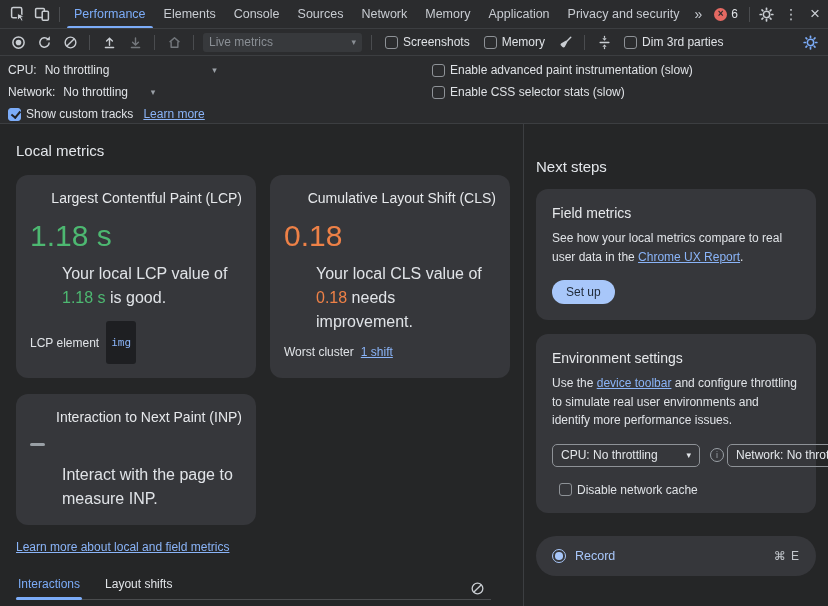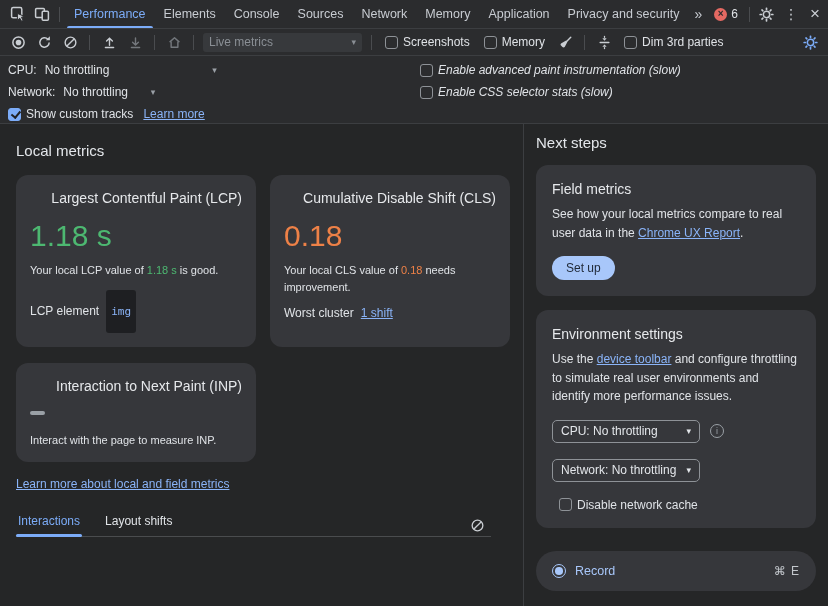--- a/index.html
+++ b/index.html
@@ -45,35 +45,35 @@
   .cblabel{font-size:12px;color:#dfe2e6;}
   .spacer{flex:1;}
 
   
   .settings{height:64px;background:#2b2c2e;border-bottom:1px solid #3c3e41;position:relative;
             padding:3px 8px 0 8px;box-sizing:content-box;flex:0 0 auto;}
   .srow{height:22px;display:flex;align-items:center;font-size:12px;color:#dfe2e6;}
   .slabel{margin-right:8px;}
   .bare-select{display:flex;align-items:center;justify-content:space-between;cursor:pointer;}
   .bare-select .tri{font-size:9px;color:#9aa0a6;}
-  .settings-right{position:absolute;left:420px;top:3px;font-style:italic;}
+  .settings-right{position:absolute;left:432px;top:3px;}
   .link{color:#8ab4f8;text-decoration:underline;cursor:pointer;}
 
   
   .content{flex:1;display:flex;min-height:0;background:#252627;}
   .left-pane{flex:1;border-right:1px solid #3c3e41;padding:16px;min-width:0;}
   .right-pane{width:304px;box-sizing:border-box;padding:10px 12px;overflow:hidden;}
   h2.section{font-size:15px;font-weight:500;color:#e3e6ea;margin:2px 0 16px 0;}
   .cards-row{display:grid;grid-template-columns:240px 240px;gap:14px;}
   .card{background:#36373b;border-radius:12px;padding:14px;box-sizing:border-box;}
   .card-title{font-size:14px;font-weight:500;line-height:1.4;color:#e6e8eb;text-align:right;}
   .metric-value{font-size:30px;line-height:1.15;margin:10px 0 9px 0;font-weight:400;}
   .metric-value.good{color:#4db871;}
   .metric-value.ni{color:#ee8147;}
-  .card-desc{font-size:11px;line-height:1.5;color:#e0e3e7;}
+  .card-desc{font-size:16px;line-height:1.5;color:#e0e3e7;margin-left:32px;}
   .inline-good{color:#4db871;}
   .inline-ni{color:#ee8147;}
   .elem-row{margin-top:11px;font-size:12px;color:#e0e3e7;display:flex;align-items:center;gap:7px;}
   .code-chip{font-family:"DejaVu Sans Mono",monospace;font-size:11px;color:#8ab4f8;background:#1e1f22;
              border-radius:3px;padding:15px 5px;cursor:pointer;}
   .inp-card{width:240px;margin-top:16px;}
   .inp-dash{width:15px;height:3.5px;border-radius:2px;background:#9aa0a6;margin:15px 0 17px 0;}
   .footer-link{display:inline-block;margin-top:15px;font-size:12px;}
   .subtabs{margin-top:21px;display:flex;align-items:center;position:relative;height:24px;}
   .subtabs::after{content:'';position:absolute;left:0;right:16px;bottom:0;height:1px;background:#4a4c4e;}
@@ -82,21 +82,21 @@
   .subtab.active::after{content:'';position:absolute;left:0;right:0;bottom:0;height:3px;background:#7cacf8;
       border-radius:2px;z-index:1;}
   .subtab-clear{margin-left:auto;margin-right:18px;align-self:flex-start;color:#c9cdd2;}
 
   
   .rp-card{background:#36373b;border-radius:12px;padding:16px;margin-bottom:14px;}
   .rp-title{font-size:14px;font-weight:500;color:#e6e8eb;margin-bottom:8px;}
   .rp-body{font-size:12px;line-height:1.55;color:#e0e3e7;}
   .setup-btn{margin-top:14px;background:#a8c7fa;color:#1f2937;border:none;border-radius:13px;
       padding:5px 14px;font-size:12px;font-weight:500;font-family:inherit;cursor:pointer;display:inline-block;}
-  .env-selects{margin-top:14px;display:flex;flex-direction:column;gap:16px;}
+  .env-selects{margin-top:14px;display:flex;flex-direction:row;gap:3px;}
   .env-sel-row{display:flex;align-items:center;gap:10px;}
   .env-select{width:148px;height:23px;border:1px solid #8e9297;border-radius:5px;display:flex;
       align-items:center;justify-content:space-between;padding:0 8px;font-size:12px;color:#e3e6ea;
       box-sizing:border-box;cursor:pointer;background:transparent;}
   .env-select .tri{font-size:9px;color:#e3e6ea;}
   .info-i{width:14px;height:14px;border:1.3px solid #9aa0a6;border-radius:50%;color:#9aa0a6;font-size:9px;
       display:flex;align-items:center;justify-content:center;font-style:normal;box-sizing:border-box;}
   .cache-row{margin-top:16px;margin-left:7px;}
   .action-card{background:#36373b;border-radius:20px;padding:13px 16px;margin-bottom:17px;display:flex;
       align-items:center;gap:9px;cursor:pointer;}
@@ -302,21 +302,21 @@
           <div class="card-title">Largest Contentful Paint (LCP)</div>
           <div class="metric-value good">1.18 s</div>
           <div class="card-desc"><span>Your local LCP value of </span><span class="inline-good">1.18 s</span><span> is good.</span></div>
           <div class="elem-row">
             <span>LCP element</span>
             <span class="code-chip">img</span>
           </div>
         </div>
 
         <div class="card">
-          <div class="card-title">Cumulative Disable Shift (CLS)</div>
+          <div class="card-title">Cumulative Layout Shift (CLS)</div>
           <div class="metric-value ni">0.18</div>
           <div class="card-desc"><span>Your local CLS value of </span><span class="inline-ni">0.18</span><span> needs improvement.</span></div>
           <div class="elem-row">
             <span>Worst cluster</span>
             <a class="link" style="font-size:12px">1 shift</a>
           </div>
         </div>
       </div>
 
       <div class="card inp-card">
@@ -333,21 +333,21 @@
         <button class="iconbtn subtab-clear" title="Clear">
           <svg width="15" height="15" viewBox="0 0 16 16">
             <circle cx="8" cy="8" r="5.7" fill="none" stroke="currentColor" stroke-width="1.4"></circle>
             <path d="M4.2 11.8 11.8 4.2" stroke="currentColor" stroke-width="1.4"></path>
           </svg>
         </button>
       </div>
     </section>
 
     <aside class="right-pane">
-      <h2 class="section" style="margin:0 0 14px 0">Next steps</h2>
+      <h2 class="section" style="margin:24px 0 14px 0">Next steps</h2>
 
       <div class="rp-card">
         <div class="rp-title">Field metrics</div>
         <div class="rp-body"><span>See how your local metrics compare to real user data in the </span><a class="link">Chrome UX Report</a><span>.</span></div>
         <button class="setup-btn">Set up</button>
       </div>
 
       <div class="rp-card">
         <div class="rp-title">Environment settings</div>
         <div class="rp-body"><span>Use the </span><a class="link">device toolbar</a><span> and configure throttling to simulate real user environments and identify more performance issues.</span></div>

